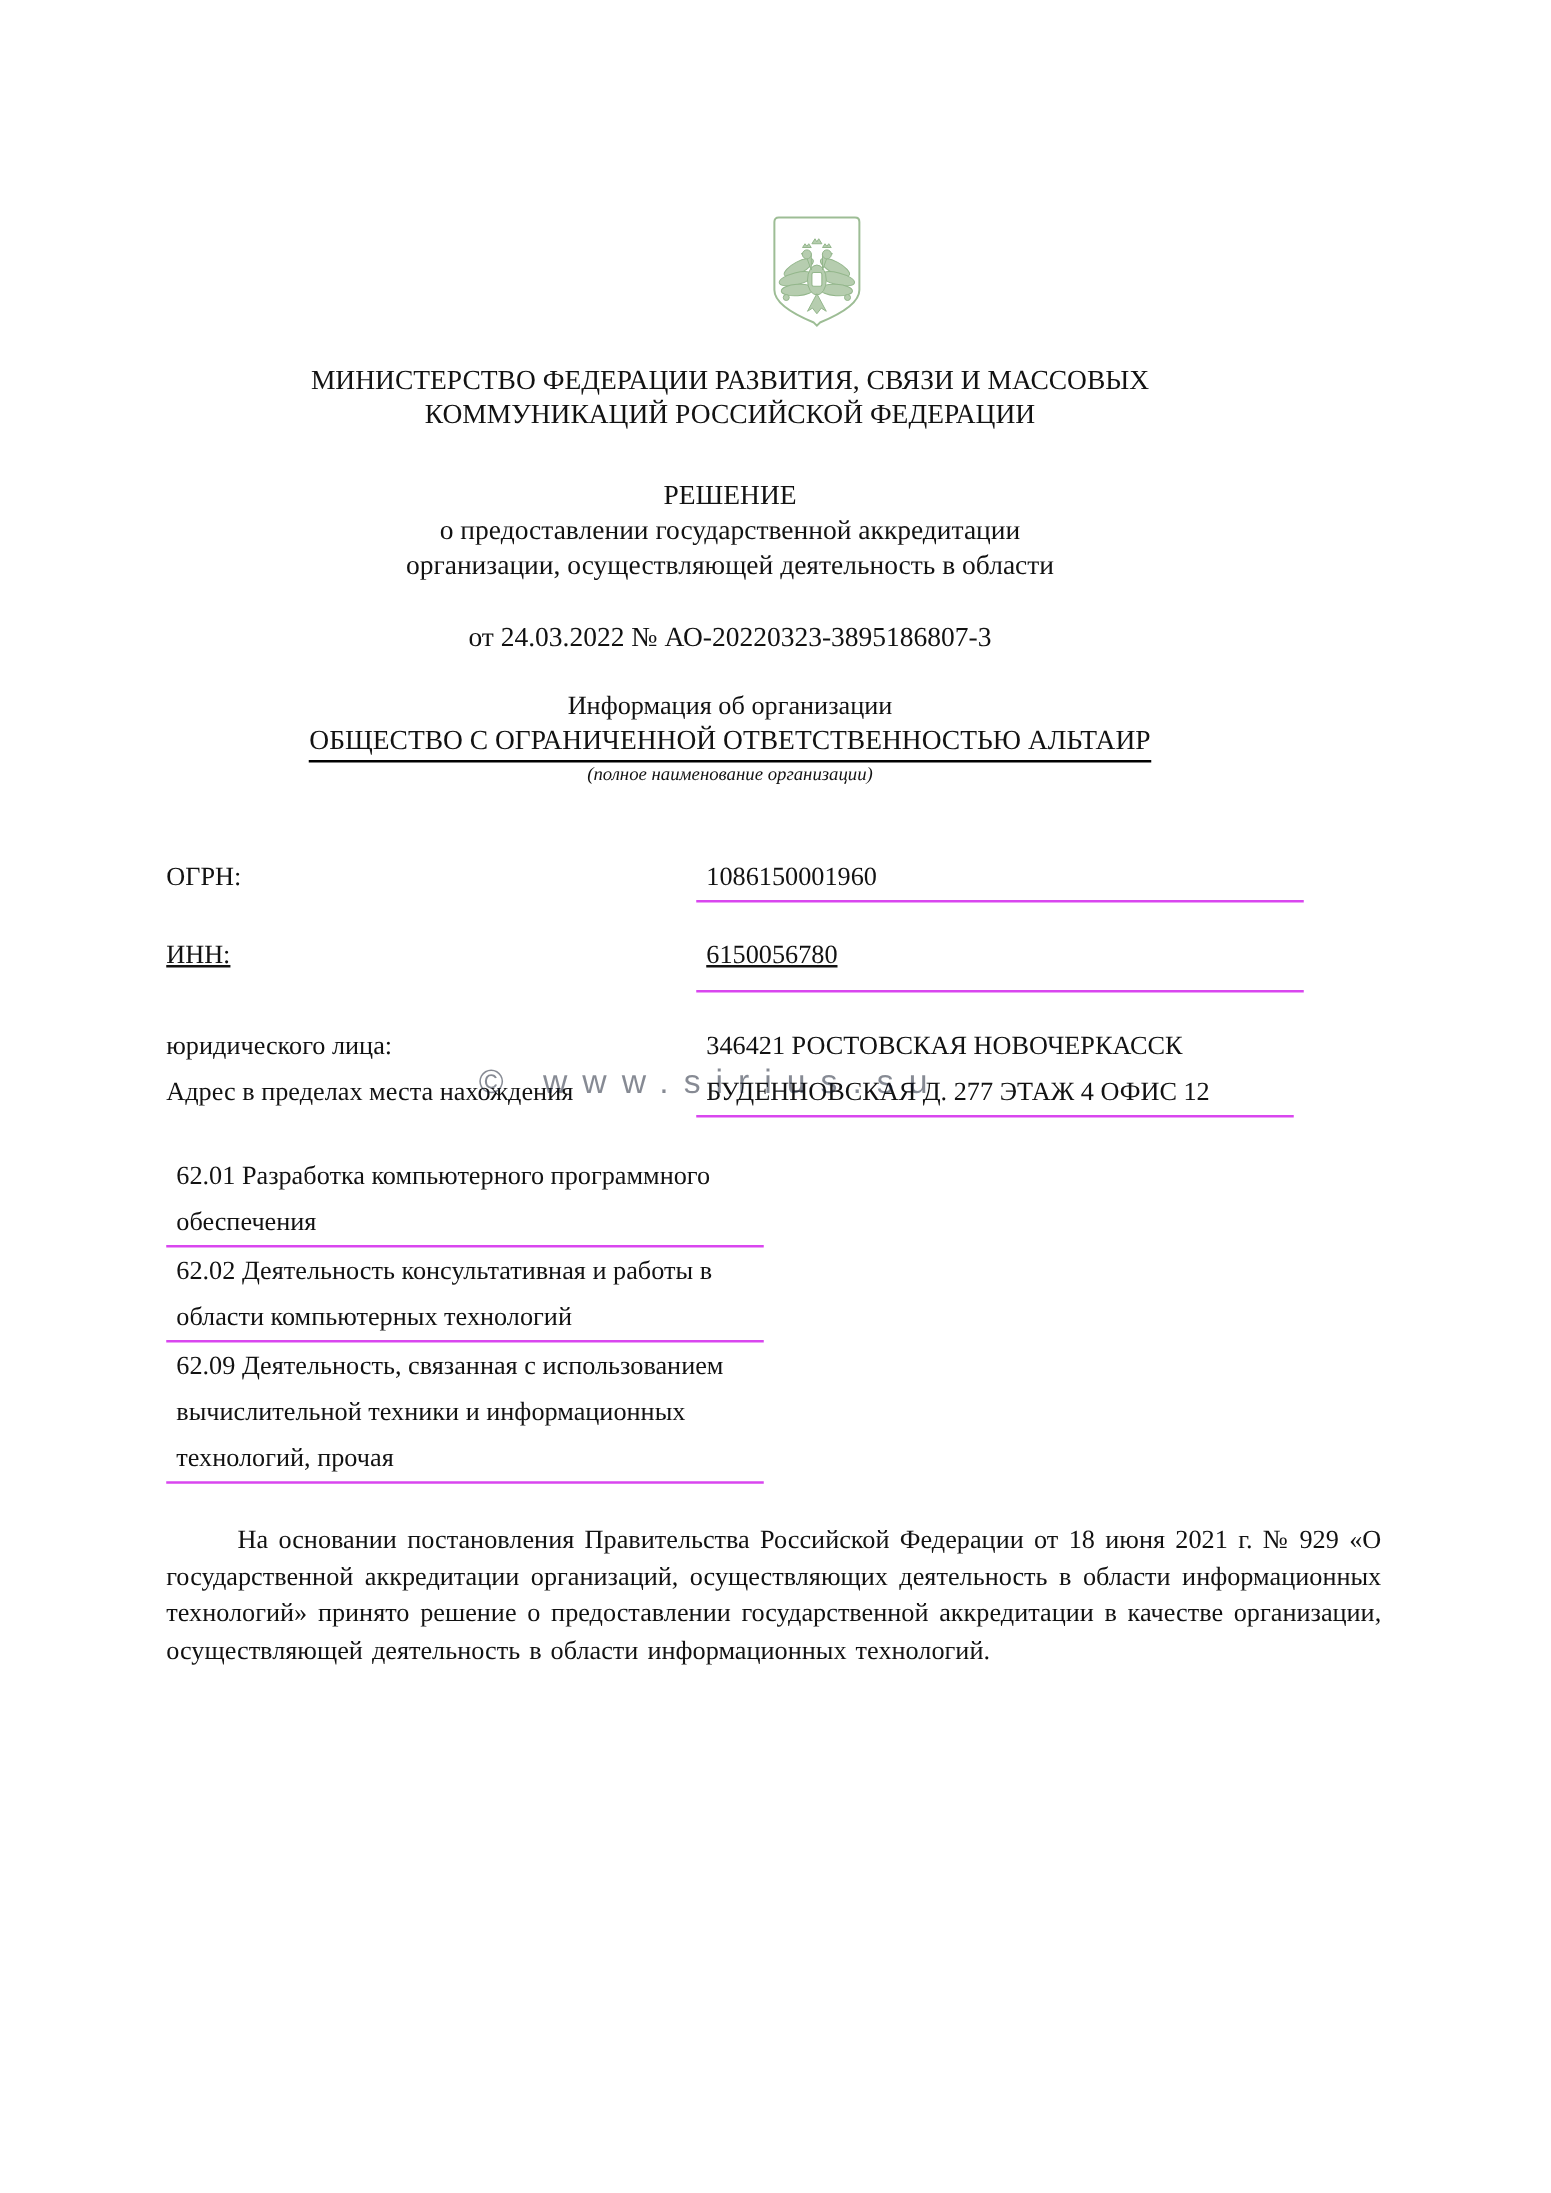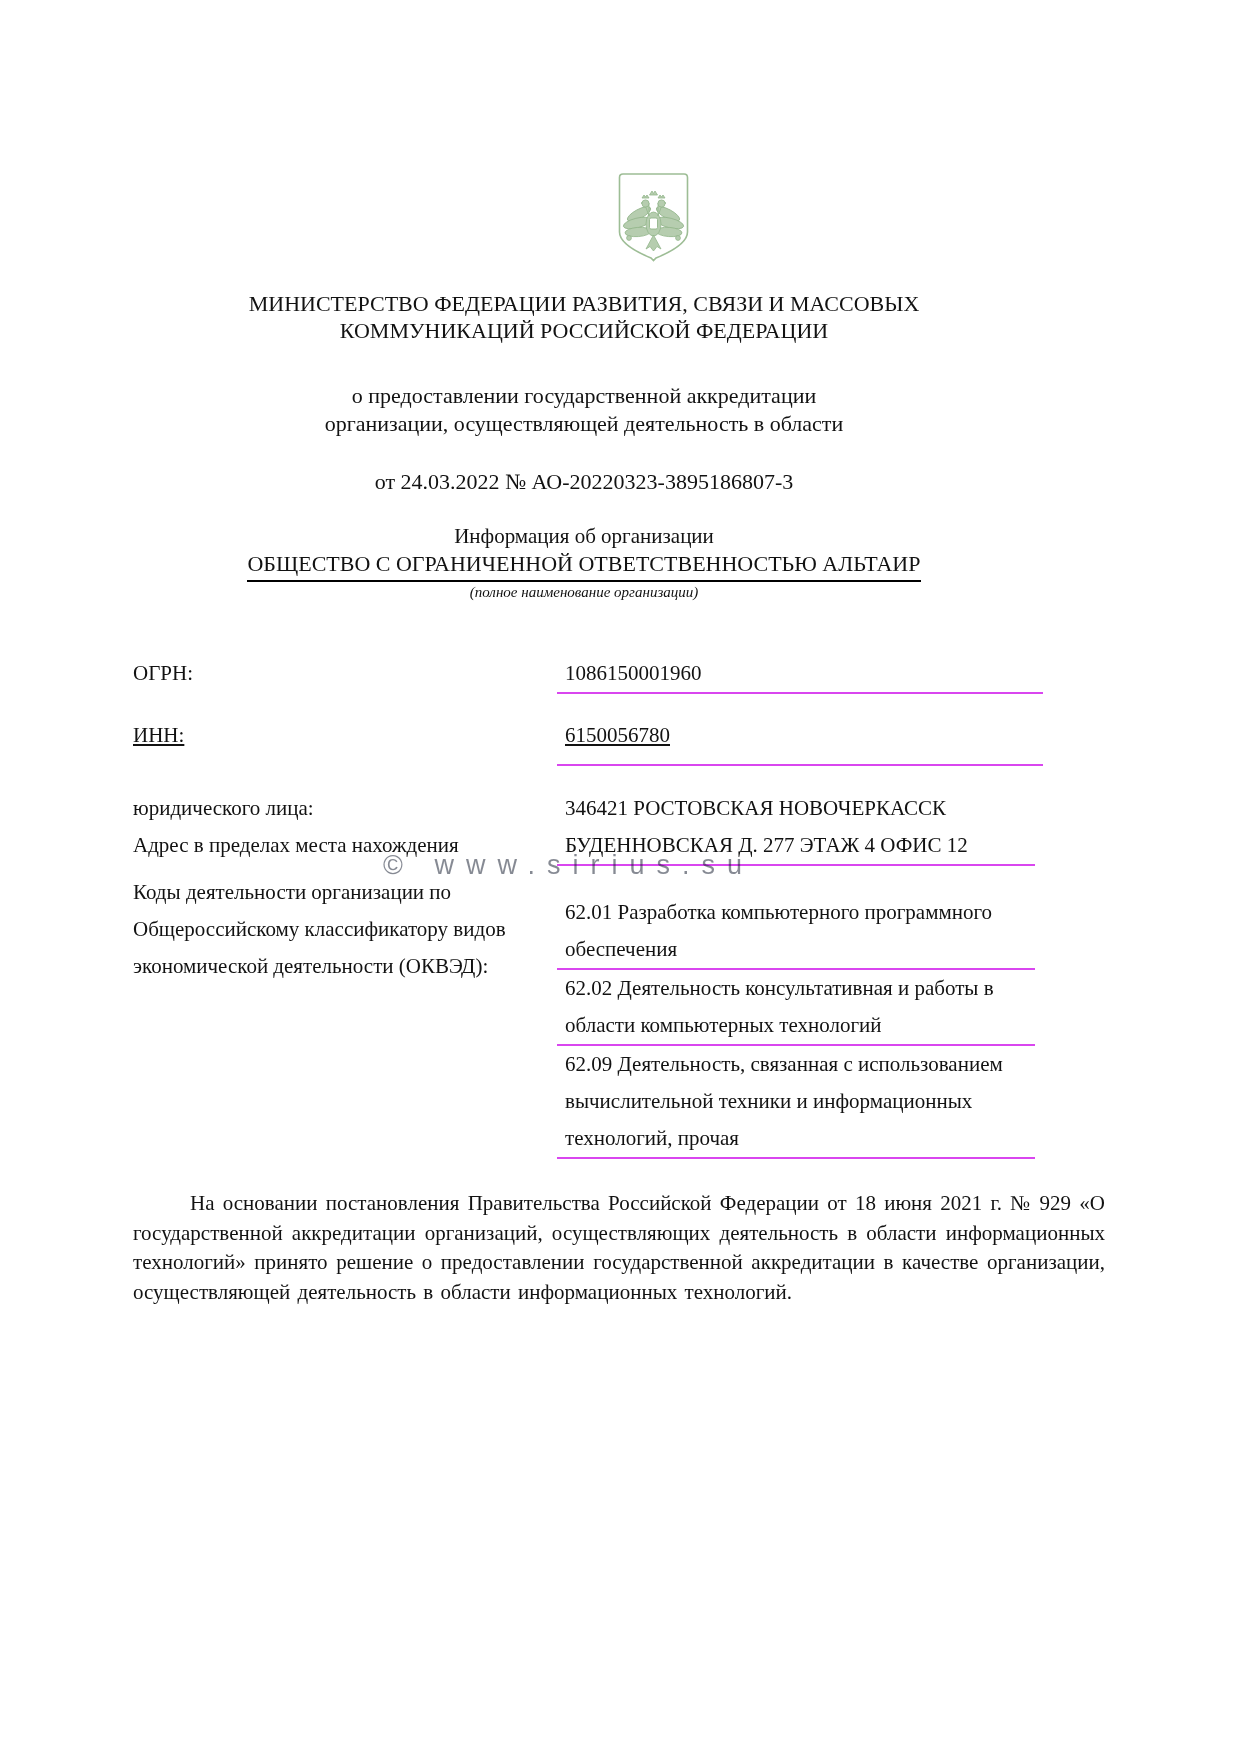--- a/index.html
+++ b/index.html
@@ -132,20 +132,21 @@
   <div class="watermark">© www.sirius.su</div>
 
   <div class="content">
 
     <div class="ministry centered">
       <div>МИНИСТЕРСТВО ФЕДЕРАЦИИ РАЗВИТИЯ, СВЯЗИ И МАССОВЫХ</div>
       <div>КОММУНИКАЦИЙ РОССИЙСКОЙ ФЕДЕРАЦИИ</div>
     </div>
 
     <div class="decision-block centered">
+      <div>РЕШЕНИЕ</div>
       <div>о предоставлении государственной аккредитации</div>
       <div>организации, осуществляющей деятельность в области</div>
     </div>
 
     <div class="date-line centered">от 24.03.2022 № АО-20220323-3895186807-3</div>
 
     <div class="org-heading centered">Информация об организации</div>
     <div class="org-name-wrap">
       <span class="org-name">ОБЩЕСТВО С ОГРАНИЧЕННОЙ ОТВЕТСТВЕННОСТЬЮ АЛЬТАИР</span>
     </div>
@@ -168,25 +169,20 @@
           <div class="lline">юридического лица:</div>
           <div class="lline">Адрес в пределах места нахождения</div>
         </div>
         <div class="fvalue">
           <div class="vline">346421 РОСТОВСКАЯ НОВОЧЕРКАССК</div>
           <div class="vline uline">БУДЕННОВСКАЯ Д. 277 ЭТАЖ 4 ОФИС 12</div>
         </div>
       </div>
 
       <div class="frow row-okved">
-        <div class="flabel">
-          <div class="lline">Коды деятельности организации по</div>
-          <div class="lline">Общероссийскому классификатору видов</div>
-          <div class="lline">экономической деятельности (ОКВЭД):</div>
-        </div>
         <div class="fvalue okved-values">
           <div>
             <div class="vline">62.01 Разработка компьютерного программного</div>
             <div class="vline uline">обеспечения</div>
           </div>
           <div>
             <div class="vline">62.02 Деятельность консультативная и работы в</div>
             <div class="vline uline">области компьютерных технологий</div>
           </div>
           <div>

